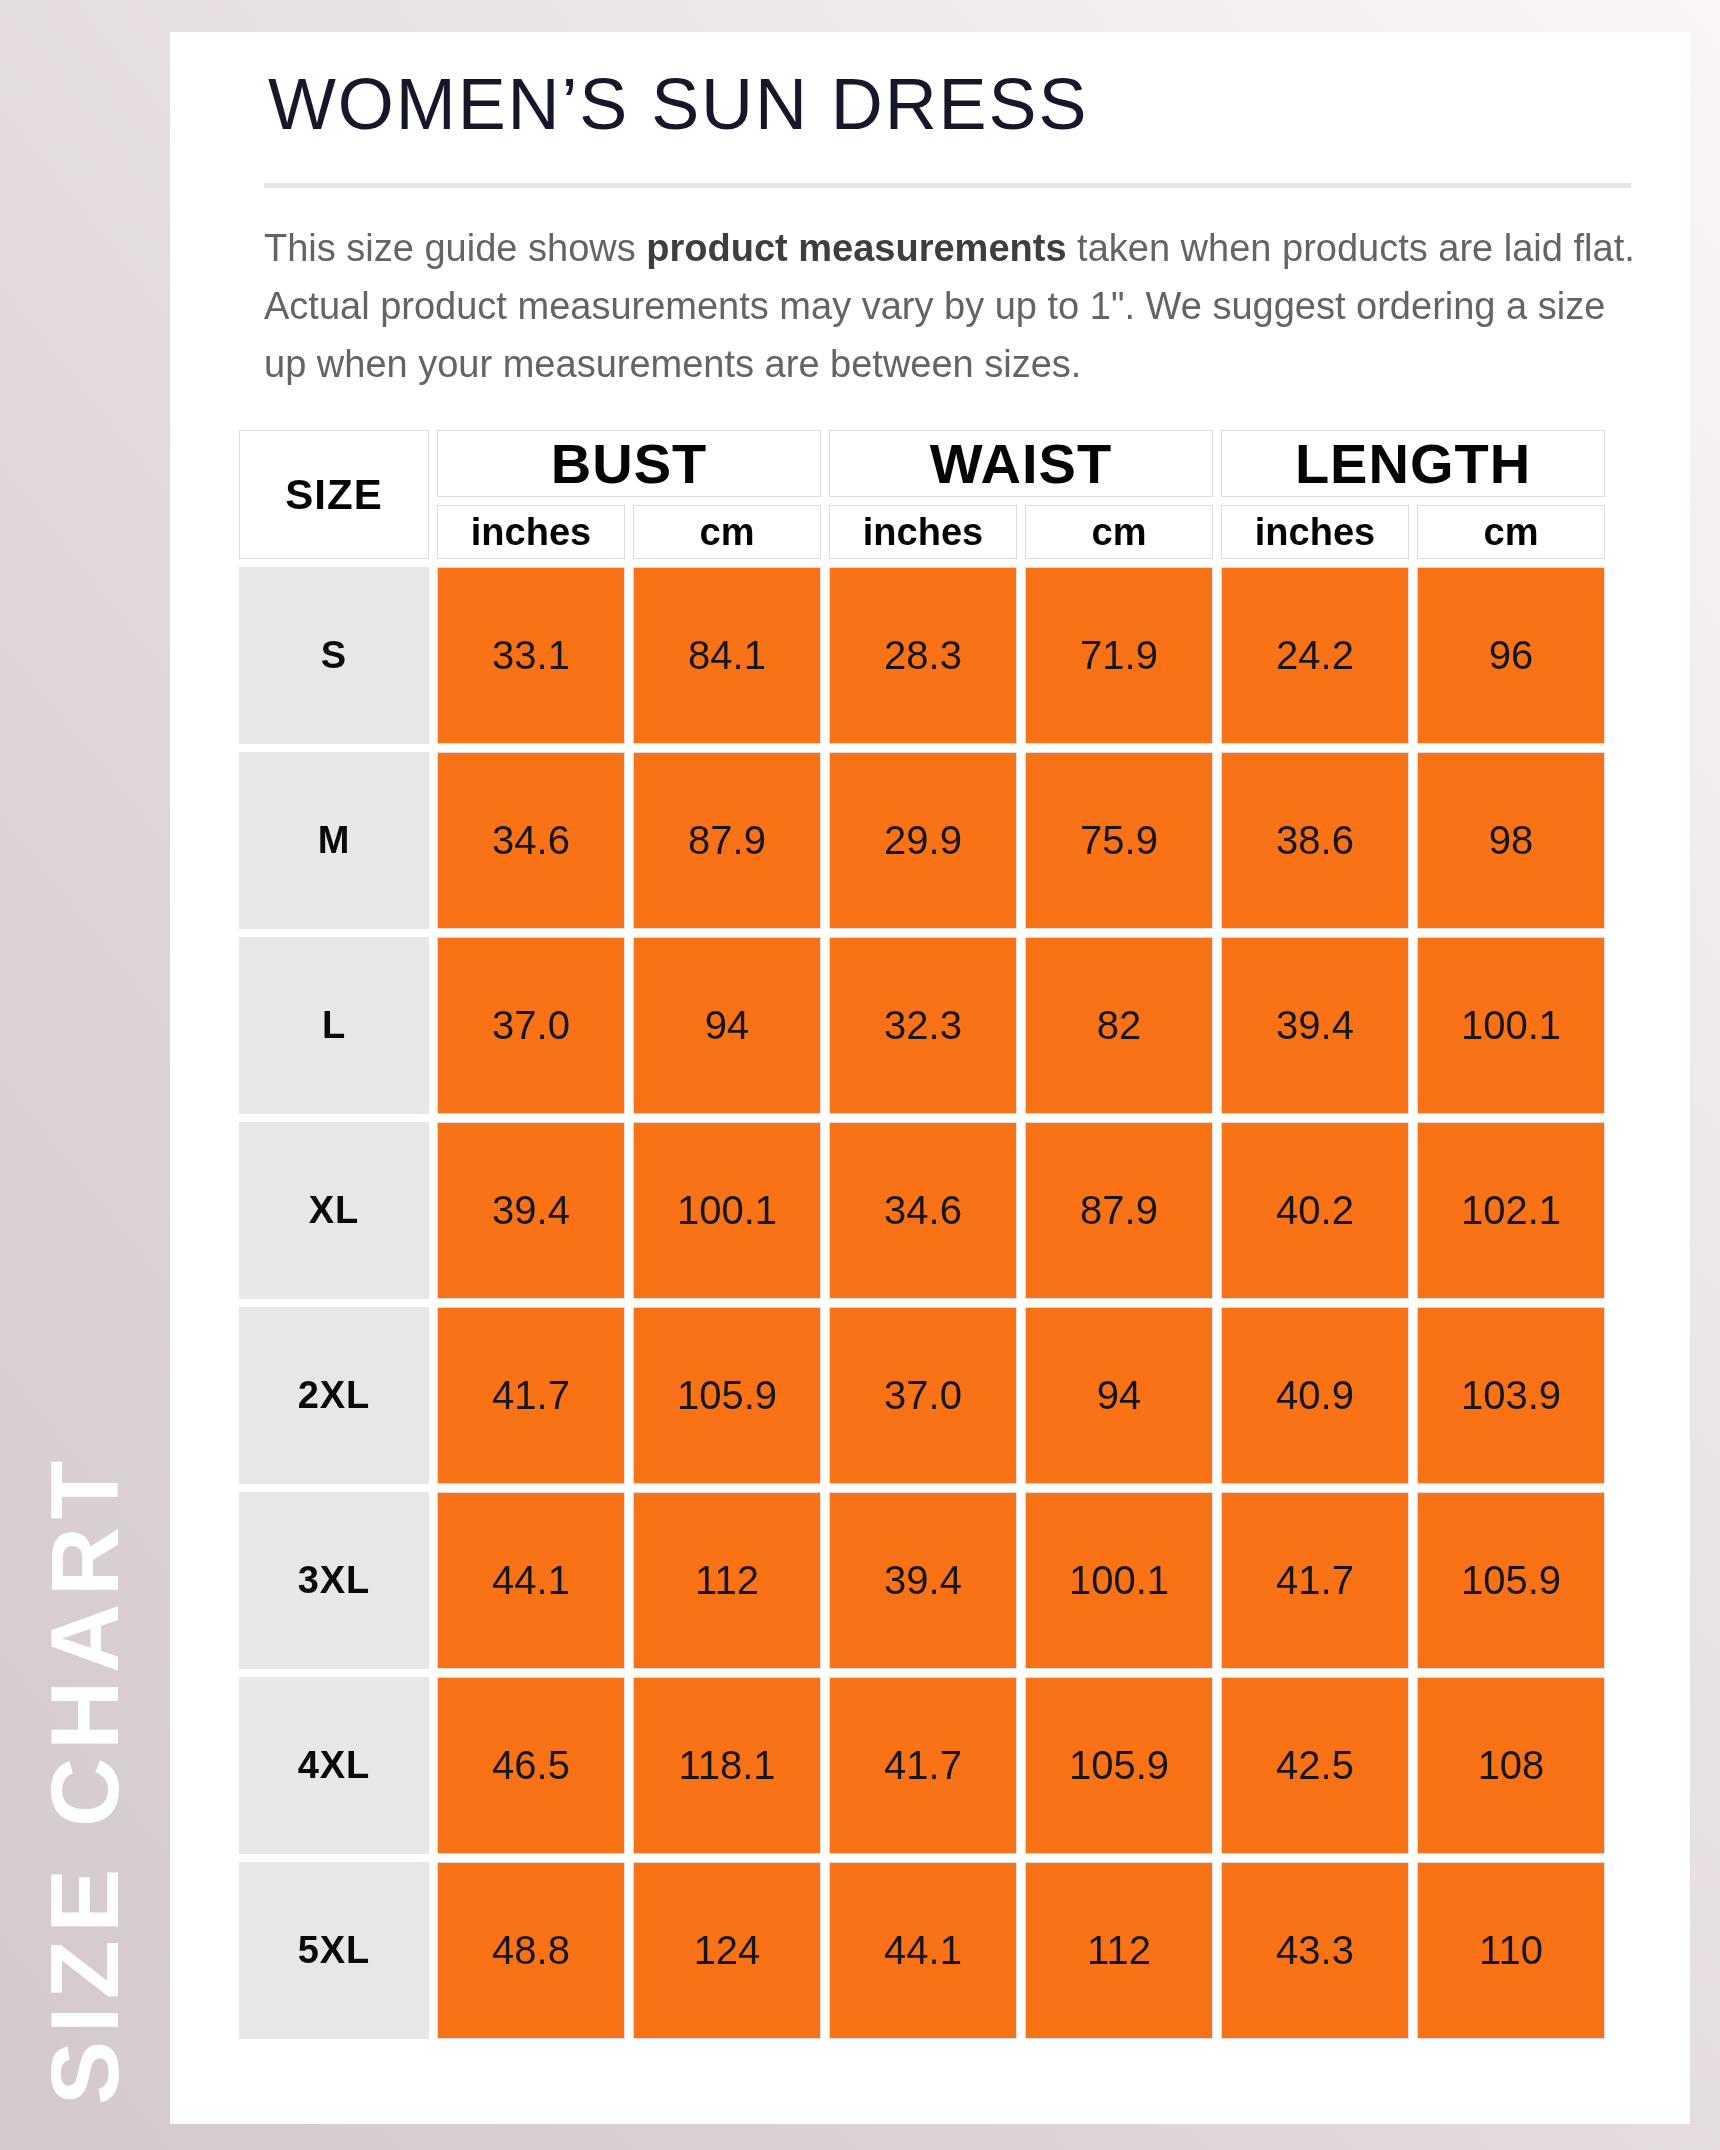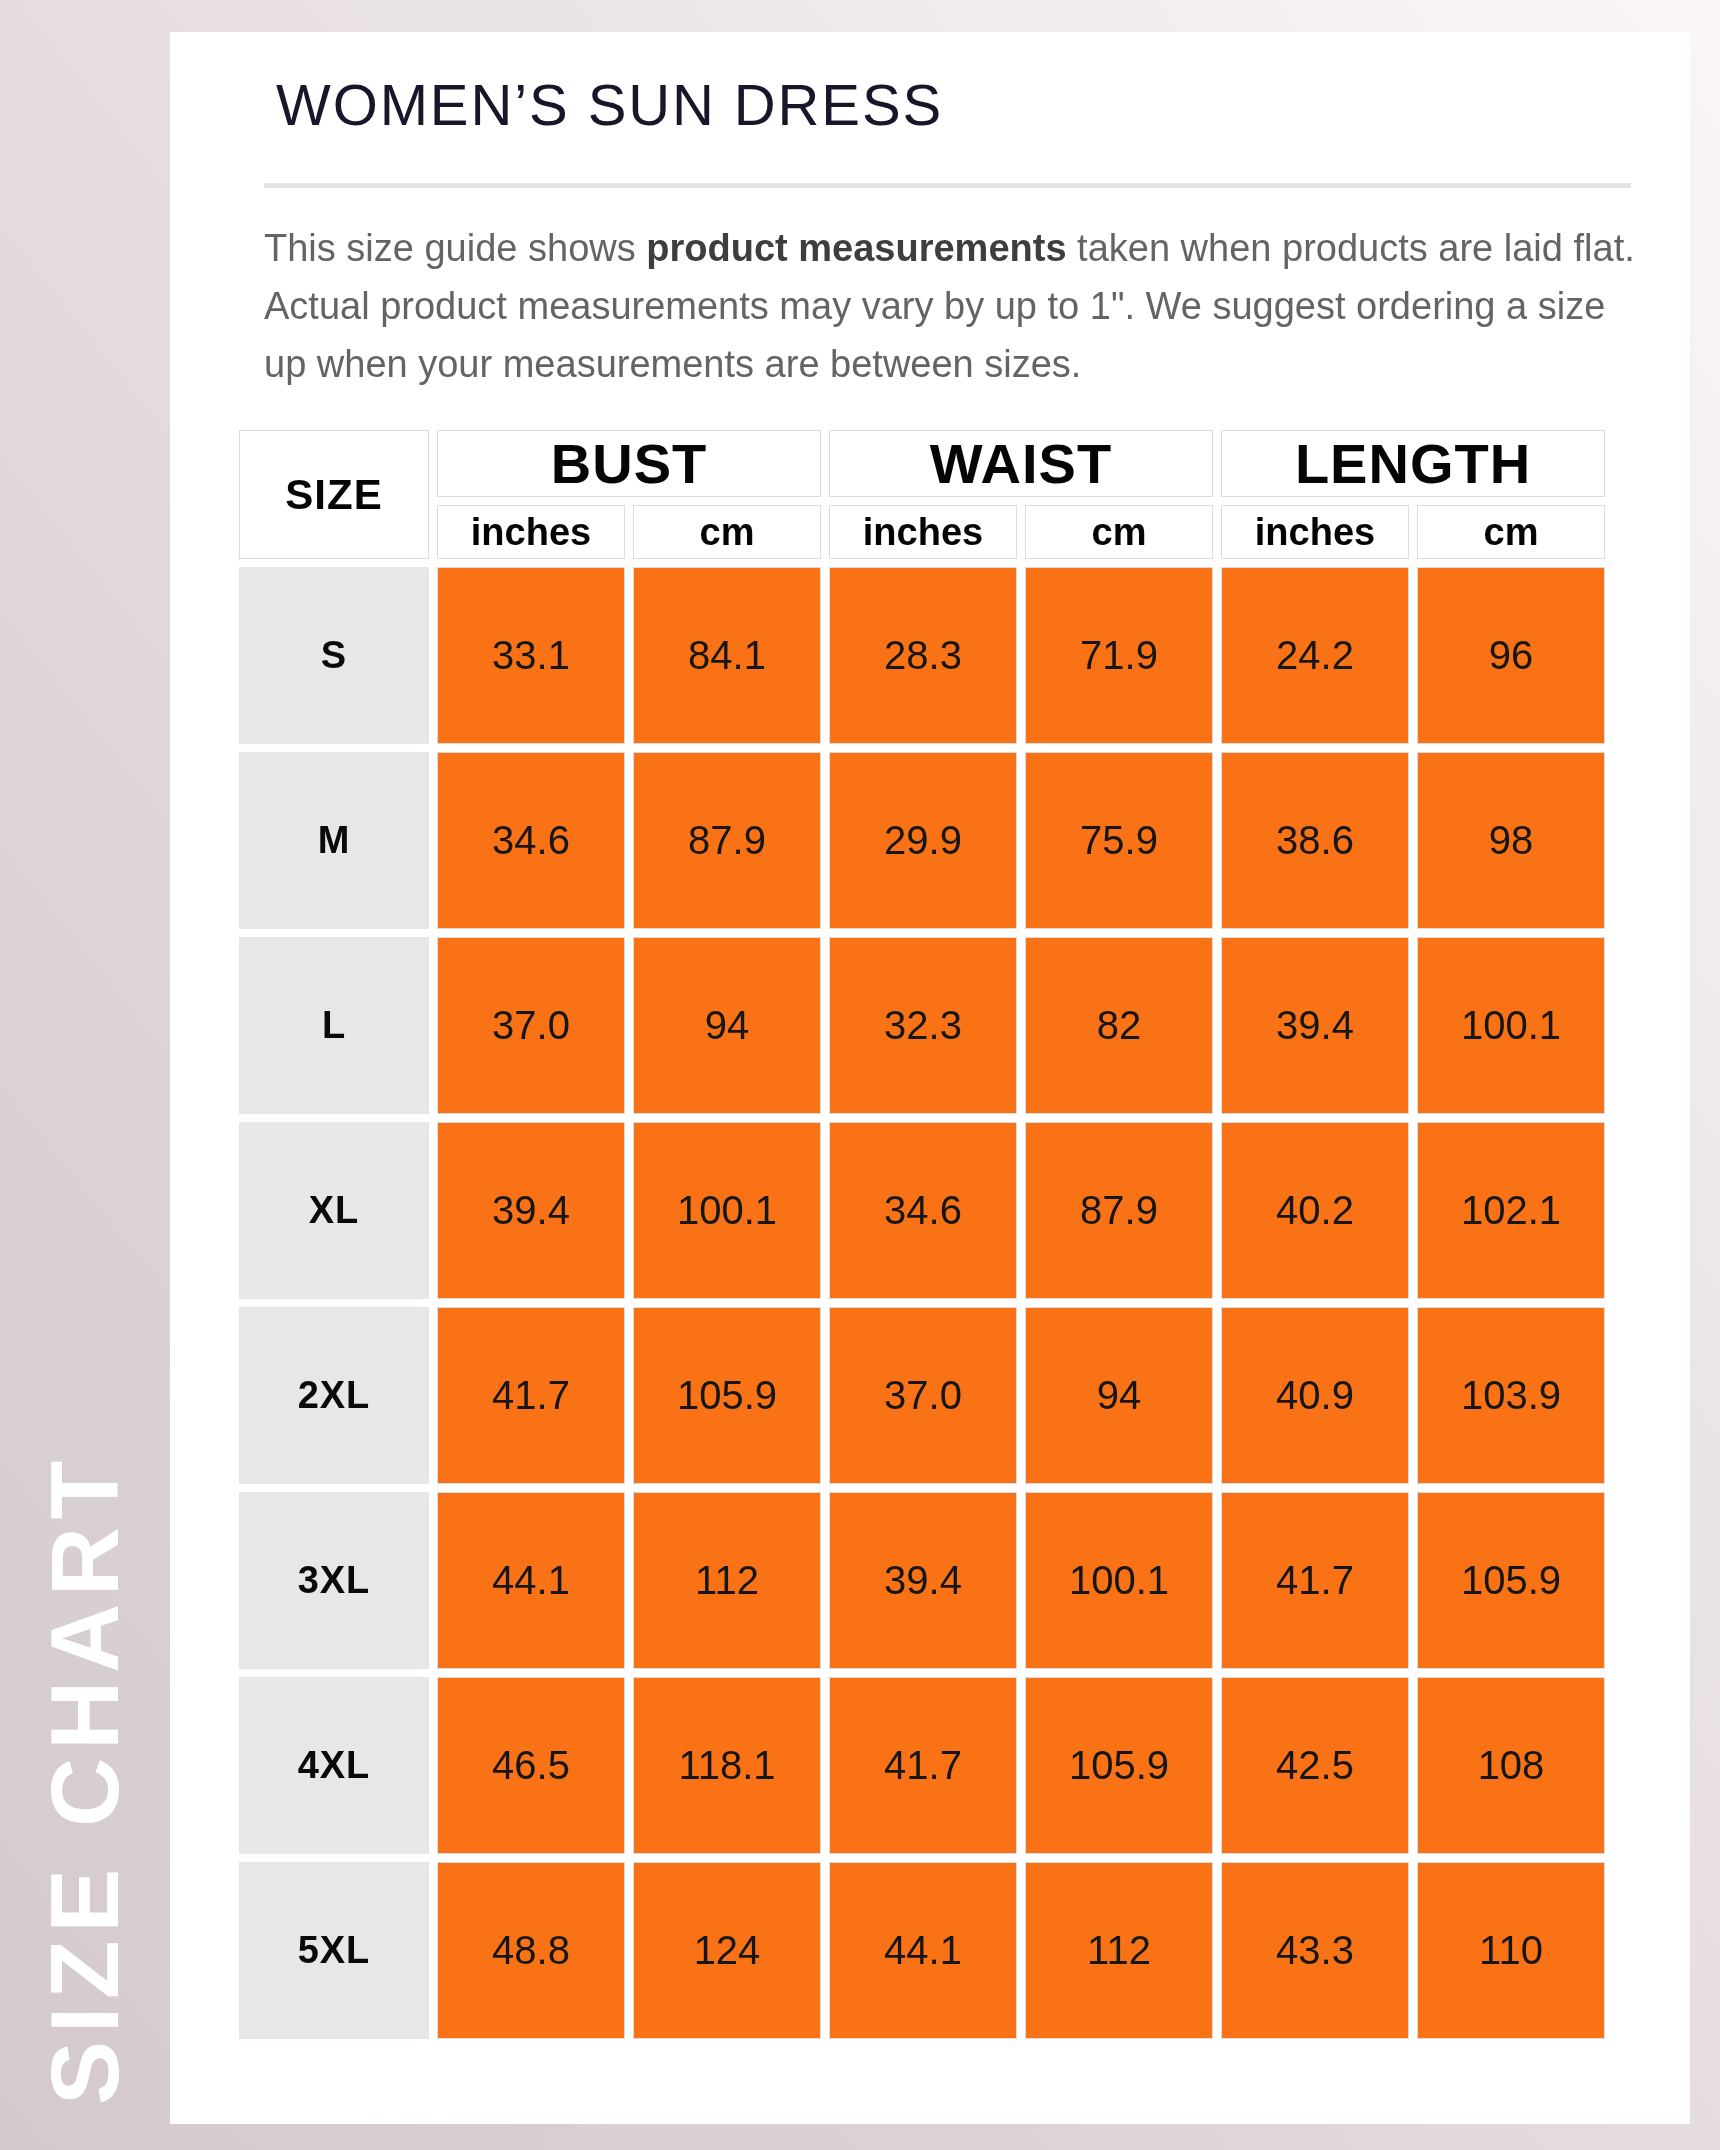--- a/index.html
+++ b/index.html
@@ -17,22 +17,22 @@
     transform:translateX(-50%) rotate(180deg);
     font-size:96px;font-weight:700;letter-spacing:7.6px;line-height:1;
     color:#ffffff;white-space:nowrap;
   }
   .card{
     position:absolute;left:170px;top:32px;
     width:1520px;height:2092px;
     background:#ffffff;
   }
   .title{
-    position:absolute;left:94px;top:27px;margin:12px;
-    font-size:58px;font-weight:400;letter-spacing:1.9px;
+    position:absolute;left:94px;top:27px;margin:4px;
+    font-size:72px;font-weight:400;letter-spacing:1.9px;
     color:#17172b;white-space:nowrap;
   }
   .divider{
     position:absolute;left:94px;top:151px;
     width:1367px;height:4.8px;background:#e6e4e4;
   }
   .intro{
     position:absolute;left:94px;top:187px;
     font-size:38px;line-height:58px;color:#646464;
   }

